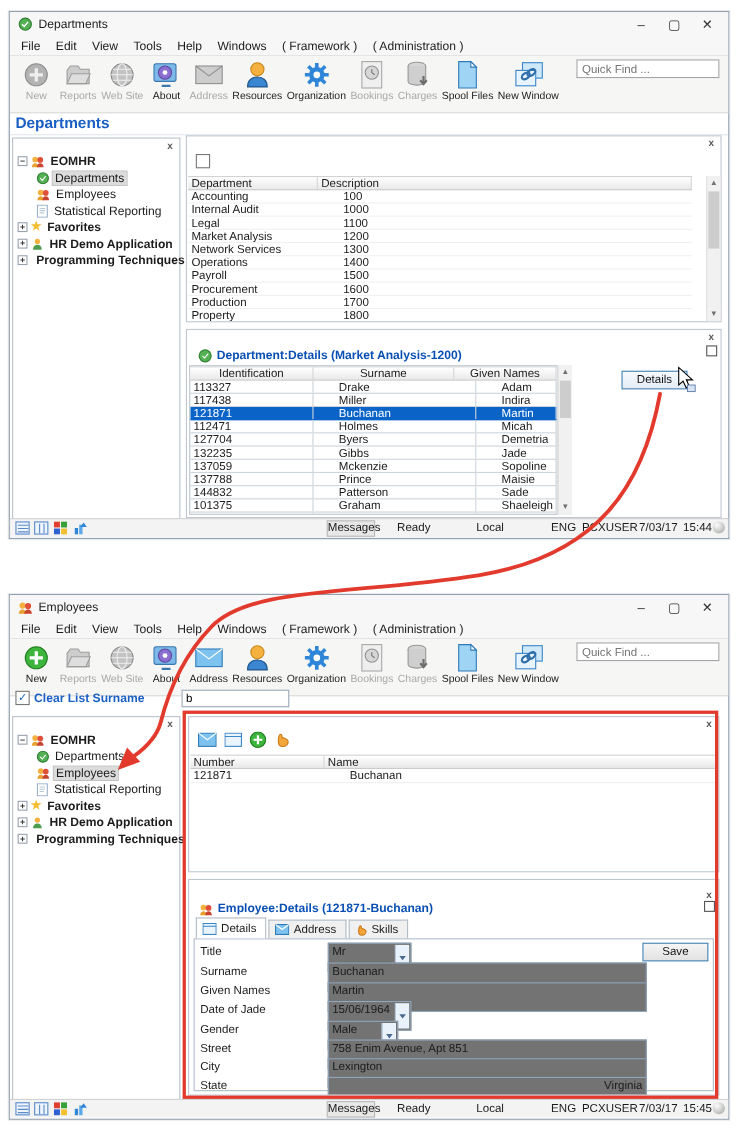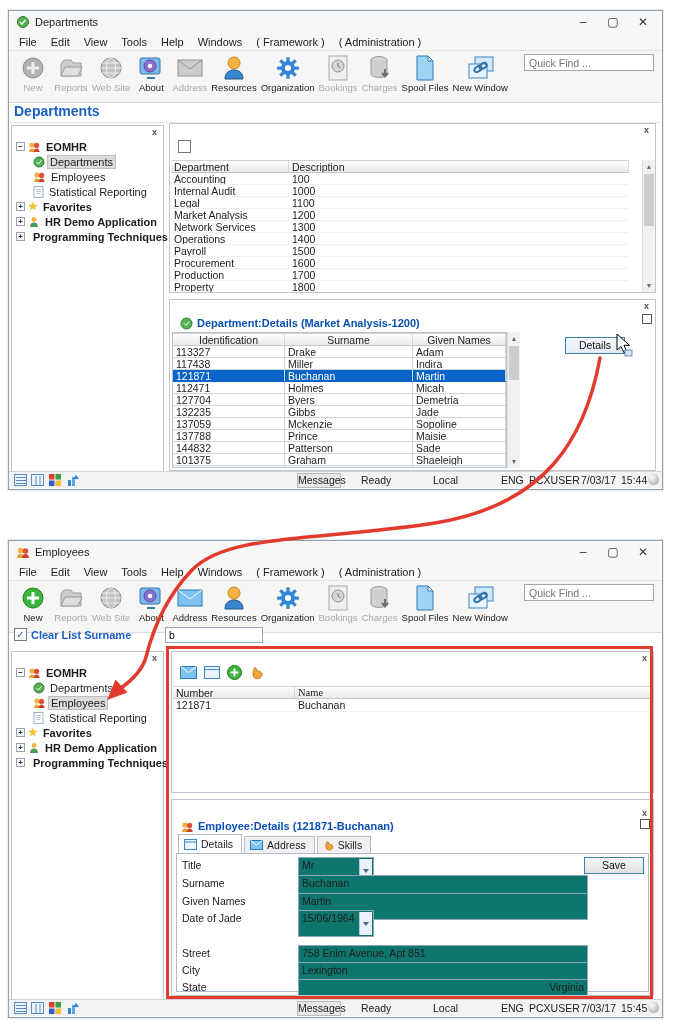--- a/index.html
+++ b/index.html
@@ -36,21 +36,21 @@
   .ti { display:flex; align-items:center; height:15px; gap:3px; padding-left:4px; white-space:nowrap; }
   .ti.child { padding-left:21px; }
   .ti .lbl { padding:0 2px; }
   .ti .lbl.sel { background:#dcdcdc; outline:1px solid #c0c0c0; }
   .ti.grp { font-weight:bold; }
   .exp { width:9px; height:9px; border:1px solid #98a2ae; background:#fff; font-size:8px; line-height:7px; text-align:center; color:#333; flex:none; }
   .star { color:#f2bd2e; font-size:11px; line-height:11px; }
 
   .thead { display:flex; height:13px; background:linear-gradient(#ffffff,#e9e9e9); border-top:1px solid #d2d2d2; border-bottom:1px solid #c6c6c6; font-size:10.5px; color:#222; }
   .thead > div { padding:0 3px; border-right:1px solid #d6d6d6; overflow:hidden; line-height:12px; }
-  .trow { display:flex; height:12px; line-height:12px; font-size:10.5px; border-bottom:1px solid #f0f0f0; }
+  .trow { display:flex; height:12px; line-height:12px; font-size:10.5px; border-bottom:1px solid #f0f0f0;gap:20px; }
   .trow > div { padding:0 3px; overflow:hidden; white-space:nowrap; }
   .grid .trow { border-bottom:1px solid #cdd4da; }
   .grid .trow > div { border-right:1px solid #cdd4da; }
   .trow.sel { background:#0a64c8; color:#fff; border-color:#0a64c8; }
 
   .sb { position:absolute; width:13px; background:#f1f1f1; border-left:1px solid #dedede; }
   .sba { height:13px; text-align:center; font-size:7px; line-height:13px; color:#6e6e6e; background:#f1f1f1; }
   .sbt { position:absolute; left:1px; right:1px; background:#cdcdcd; }
 
   .hdrline { position:absolute; font-weight:bold; font-size:11px; color:#0a50b4; white-space:nowrap; }
@@ -69,21 +69,21 @@
   .flabel { position:absolute; left:22px; top:6px; font-weight:bold; color:#1a5fc4; font-size:11px; }
   .tin { border:1px solid #9aa8b8; background:#fff; font-size:10.5px; padding:0 3px; font-family:"Liberation Sans",sans-serif; height:16px; }
 
   .tabs { position:absolute; display:flex; gap:2px; }
   .tab { height:17px; padding:0 8px 0 5px; border:1px solid #b4bcc6; border-bottom:none; background:#f0f0f0; font-size:10.5px; display:flex; align-items:center; gap:4px; }
   .tab.active { background:#fff; height:19px; margin-top:-2px; z-index:3; }
 
   .formbox { position:absolute; border:1px solid #aebccb; background:#fff; }
   .frow { position:absolute; left:5px; right:5px; height:16px; }
   .flbl { position:absolute; left:0; top:2px; font-size:10.5px; }
-  .fval { position:absolute; left:116px; top:0; height:27px; border:1px solid #8fa5bb; background:#0f766e; font-size:10.5px; line-height:14px; padding:0 3px; }
+  .fval { position:absolute; left:116px; top:0; height:27px; border:1px solid #8fa5bb; background:#737373; font-size:10.5px; line-height:14px; padding:0 3px; }
   .fval.txt { width:290px; }
   .fval.cmb { width:76px; padding-right:16px; }
   .dd { position:absolute; right:1px; top:1px; bottom:1px; width:13px; background:#e9f1fa; border-left:1px solid #b5c8da; display:flex; align-items:center; justify-content:center; }
   .dd i { width:0; height:0; border-left:3px solid transparent; border-right:3px solid transparent; border-top:4px solid #4a6a90; }
 
   .overlay { position:absolute; left:0; top:0; pointer-events:none; z-index:60; }
   .redrect { position:absolute; left:166px; top:646px; width:487px; height:353px; border:3px solid #e23b2e; z-index:55; pointer-events:none; }
 </style>
 </head>
 <body>
@@ -670,21 +670,21 @@
       <svg width="15" height="15">
           <circle cx="7.5" cy="7.5" r="7" fill="#3db53d" stroke="#1f7d1f"></circle>
           <path d="M7.5 3.5v8M3.5 7.5h8" stroke="#fff" stroke-width="2"></path>
         </svg>
       <svg width="14" height="15">
           <path d="M4 9c0-3.5 1-6.5 2.2-6.5 1 0 1.2 1.5 1.2 2.8l3.2 1.2c1.4.5 2.4 1.3 2.4 2.6 0 2.4-2.2 4.6-4.8 4.6S4 12 4 9z" fill="#f3a73a" stroke="#c8791a"></path>
         </svg>
     </div>
     <div class="thead" style="position:absolute;left:1px;right:1px;top:34px;">
       <div style="width:122px;">Number</div>
-      <div style="flex:1;font-family:Liberation Serif, serif;">Name</div>
+      <div style="flex:1;">Name</div>
     </div>
     <div class="trow" style="position:absolute;left:1px;right:1px;top:47px;height:13px;line-height:13px;">
       <div style="width:122px;">121871</div>
       <div style="flex:1;">Buchanan</div>
     </div>
   </div>
 
   <div class="panel" style="left:162px;top:258px;width:483px;height:197px;">
     <div class="px" style="top:8px;">x</div>
     <div class="pmax" style="top:19px;"></div>
@@ -728,20 +728,26 @@
         <span class="flbl">Surname</span>
         <div class="fval txt">Buchanan</div>
       </div>
       <div class="frow" style="top:39px;">
         <span class="flbl">Given Names</span>
         <div class="fval txt">Martin</div>
       </div>
       <div class="frow" style="top:56px;">
         <span class="flbl">Date of Jade</span>
         <div class="fval cmb"><span>15/06/1964</span><span class="dd">
+              <i></i>
+            </span></div>
+      </div>
+      <div class="frow" style="top:74px;">
+        <span class="flbl">Gender</span>
+        <div class="fval cmb" style="width:64px;"><span>Male</span><span class="dd">
               <i></i>
             </span></div>
       </div>
       <div class="frow" style="top:91px;">
         <span class="flbl">Street</span>
         <div class="fval txt">758 Enim Avenue, Apt 851</div>
       </div>
       <div class="frow" style="top:108px;">
         <span class="flbl">City</span>
         <div class="fval txt">Lexington</div>

